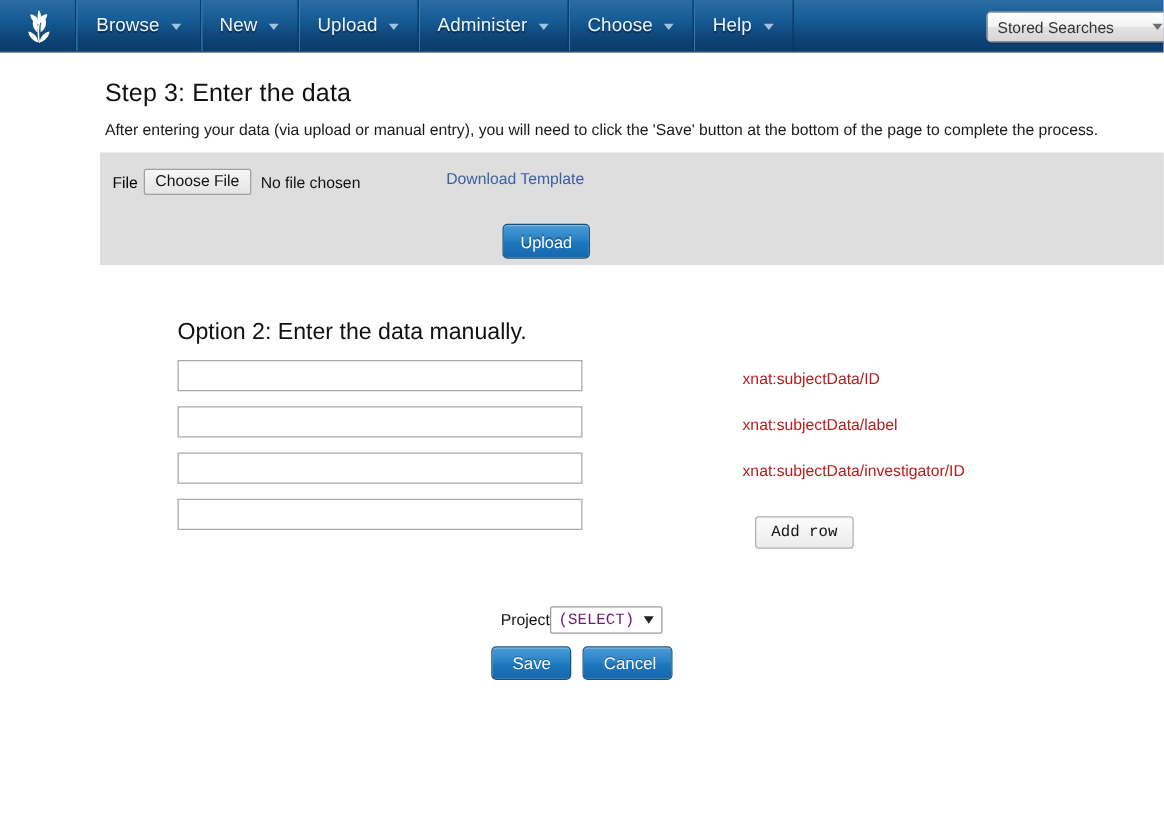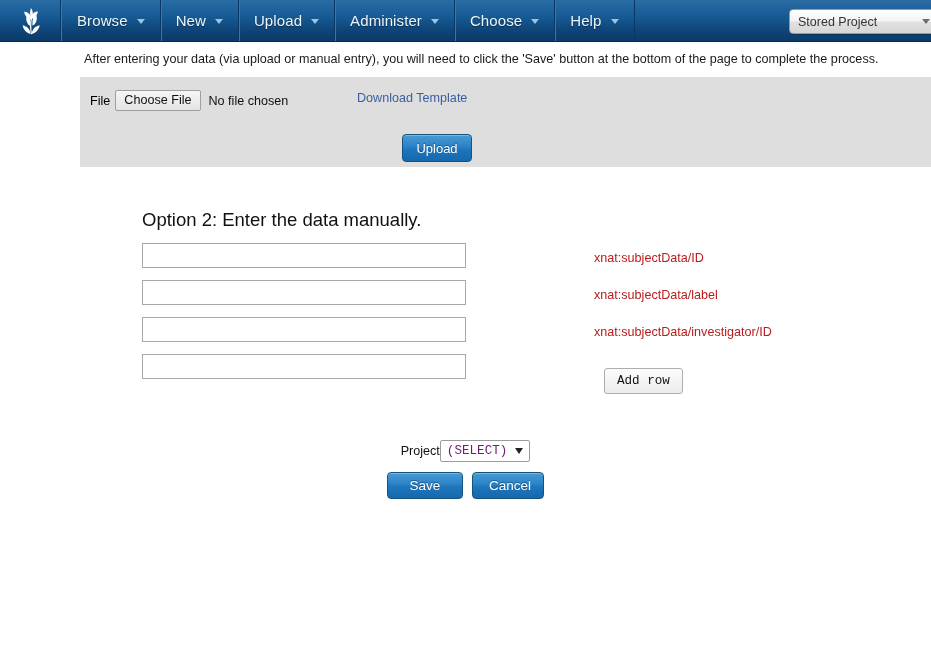--- a/index.html
+++ b/index.html
@@ -259,21 +259,21 @@
     margin-top: 10px;
     display: flex;
     justify-content: center;
     gap: 9px;
   }
   .save-btn, .cancel-btn {
     height: 27px;
     font-size: 13.5px;
     padding: 0 16px;
   }
-  .save-btn { width: 76px; }
+  .save-btn { width: 64px; }
   .cancel-btn { width: 72px; }
 </style>
 </head>
 <body>
 
 <div class="navbar">
 
   <div class="nav-logo">
     <span>
       <svg width="30" height="30" viewBox="0 0 32 32" aria-hidden="true">
@@ -312,27 +312,28 @@
       <span>Choose</span>
       <i class="caret"></i>
     </div>
     <div class="nav-item">
       <span>Help</span>
       <i class="caret"></i>
     </div>
   </div>
 
   <div class="nav-right">
-    <span class="ss-label">Stored Project</span>
+    <span class="ss-label">Stored Searches</span>
     <i class="ss-caret"></i>
   </div>
 </div>
 
 <div class="page">
 
+  <h1 class="step-title">Step 3: Enter the data</h1>
   <p class="step-desc">After entering your data (via upload or manual entry), you will need to click the 'Save' button at the bottom of the page to complete the process.</p>
 
 
   <div class="upload-panel">
     <div class="file-row">
       <span class="file-label">File</span>
       <button class="choose-file-btn">Choose File</button>
       <span class="no-file">No file chosen</span>
     </div>
     <a class="download-template" href="#">Download Template</a>

